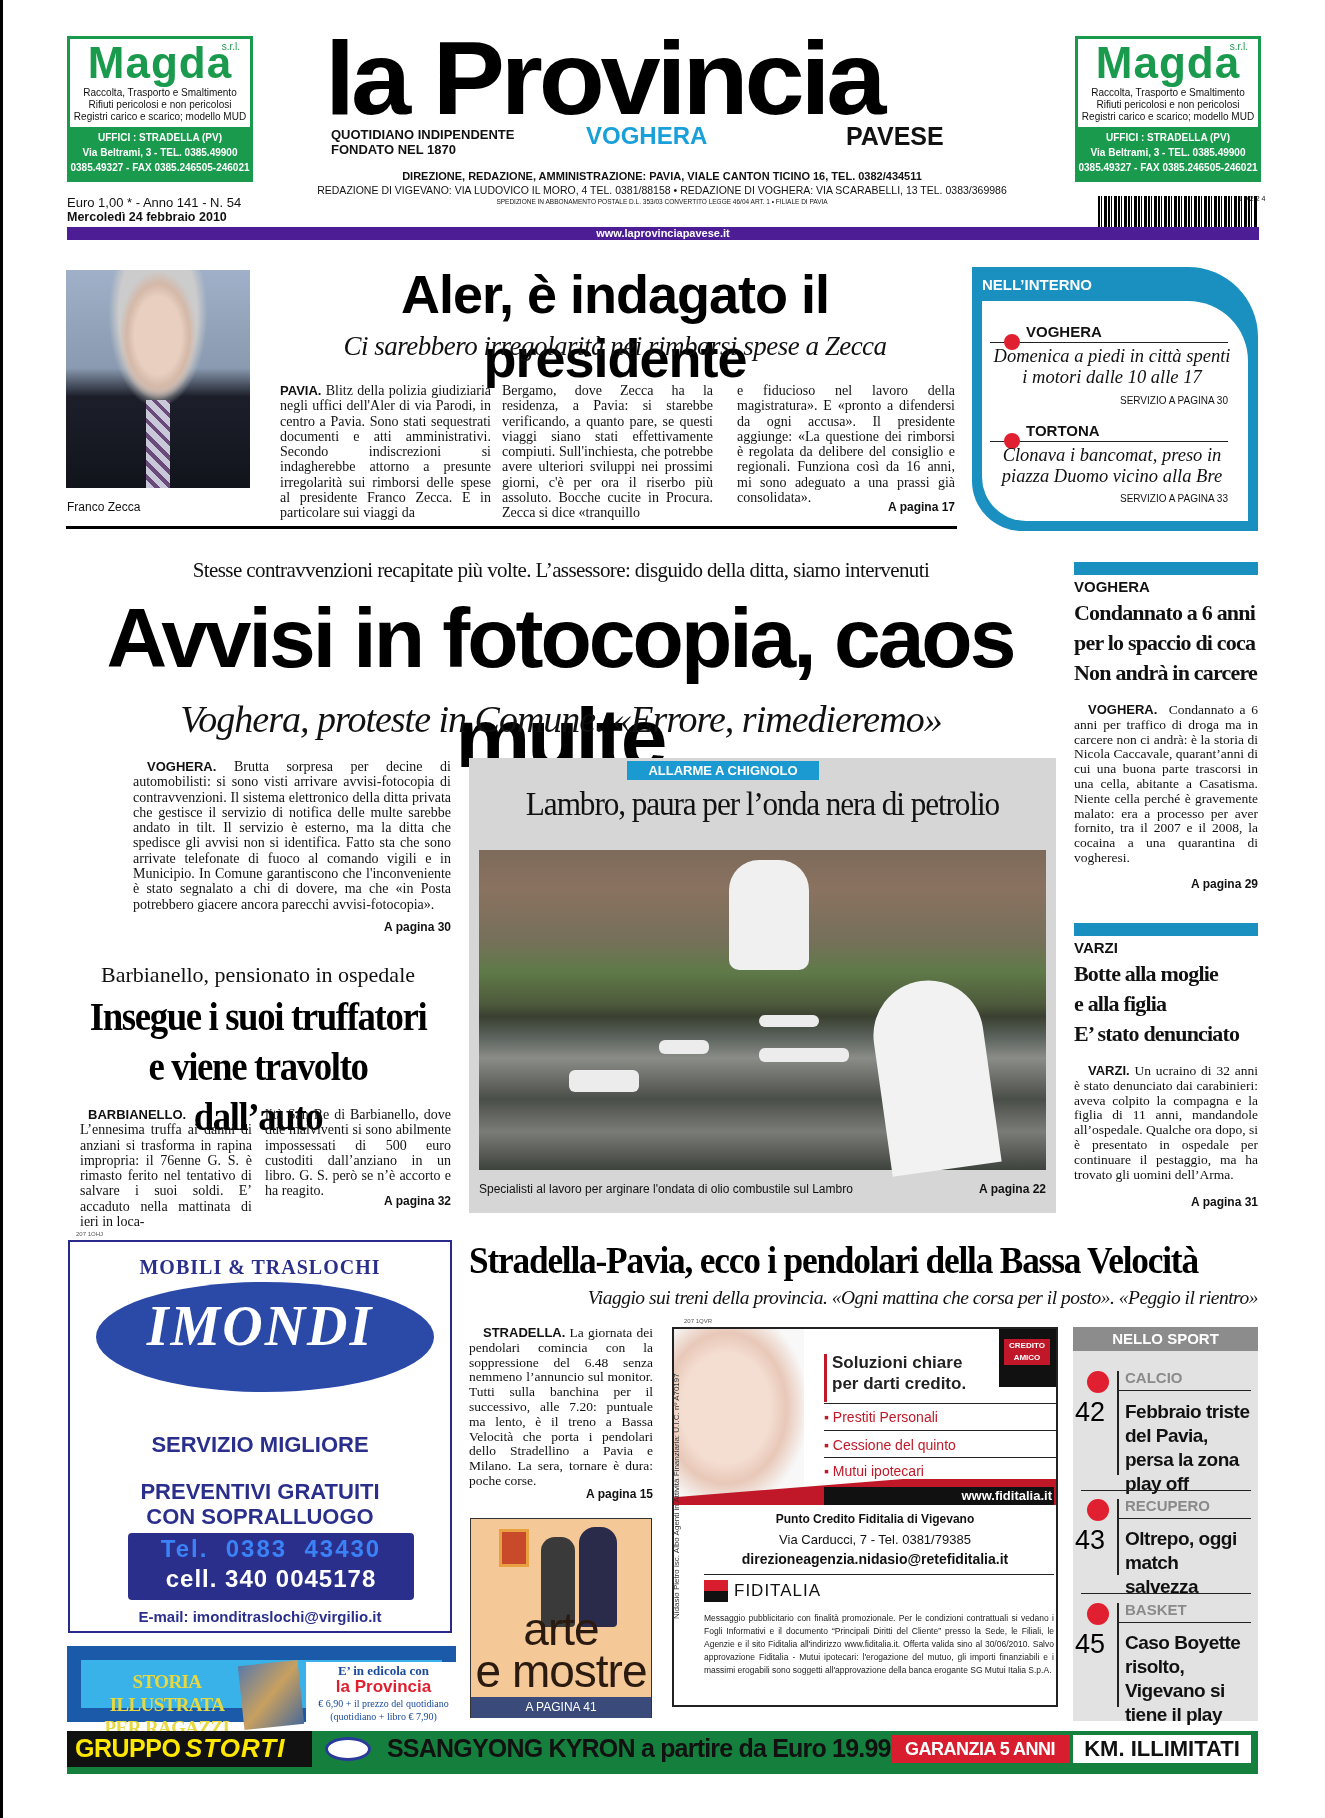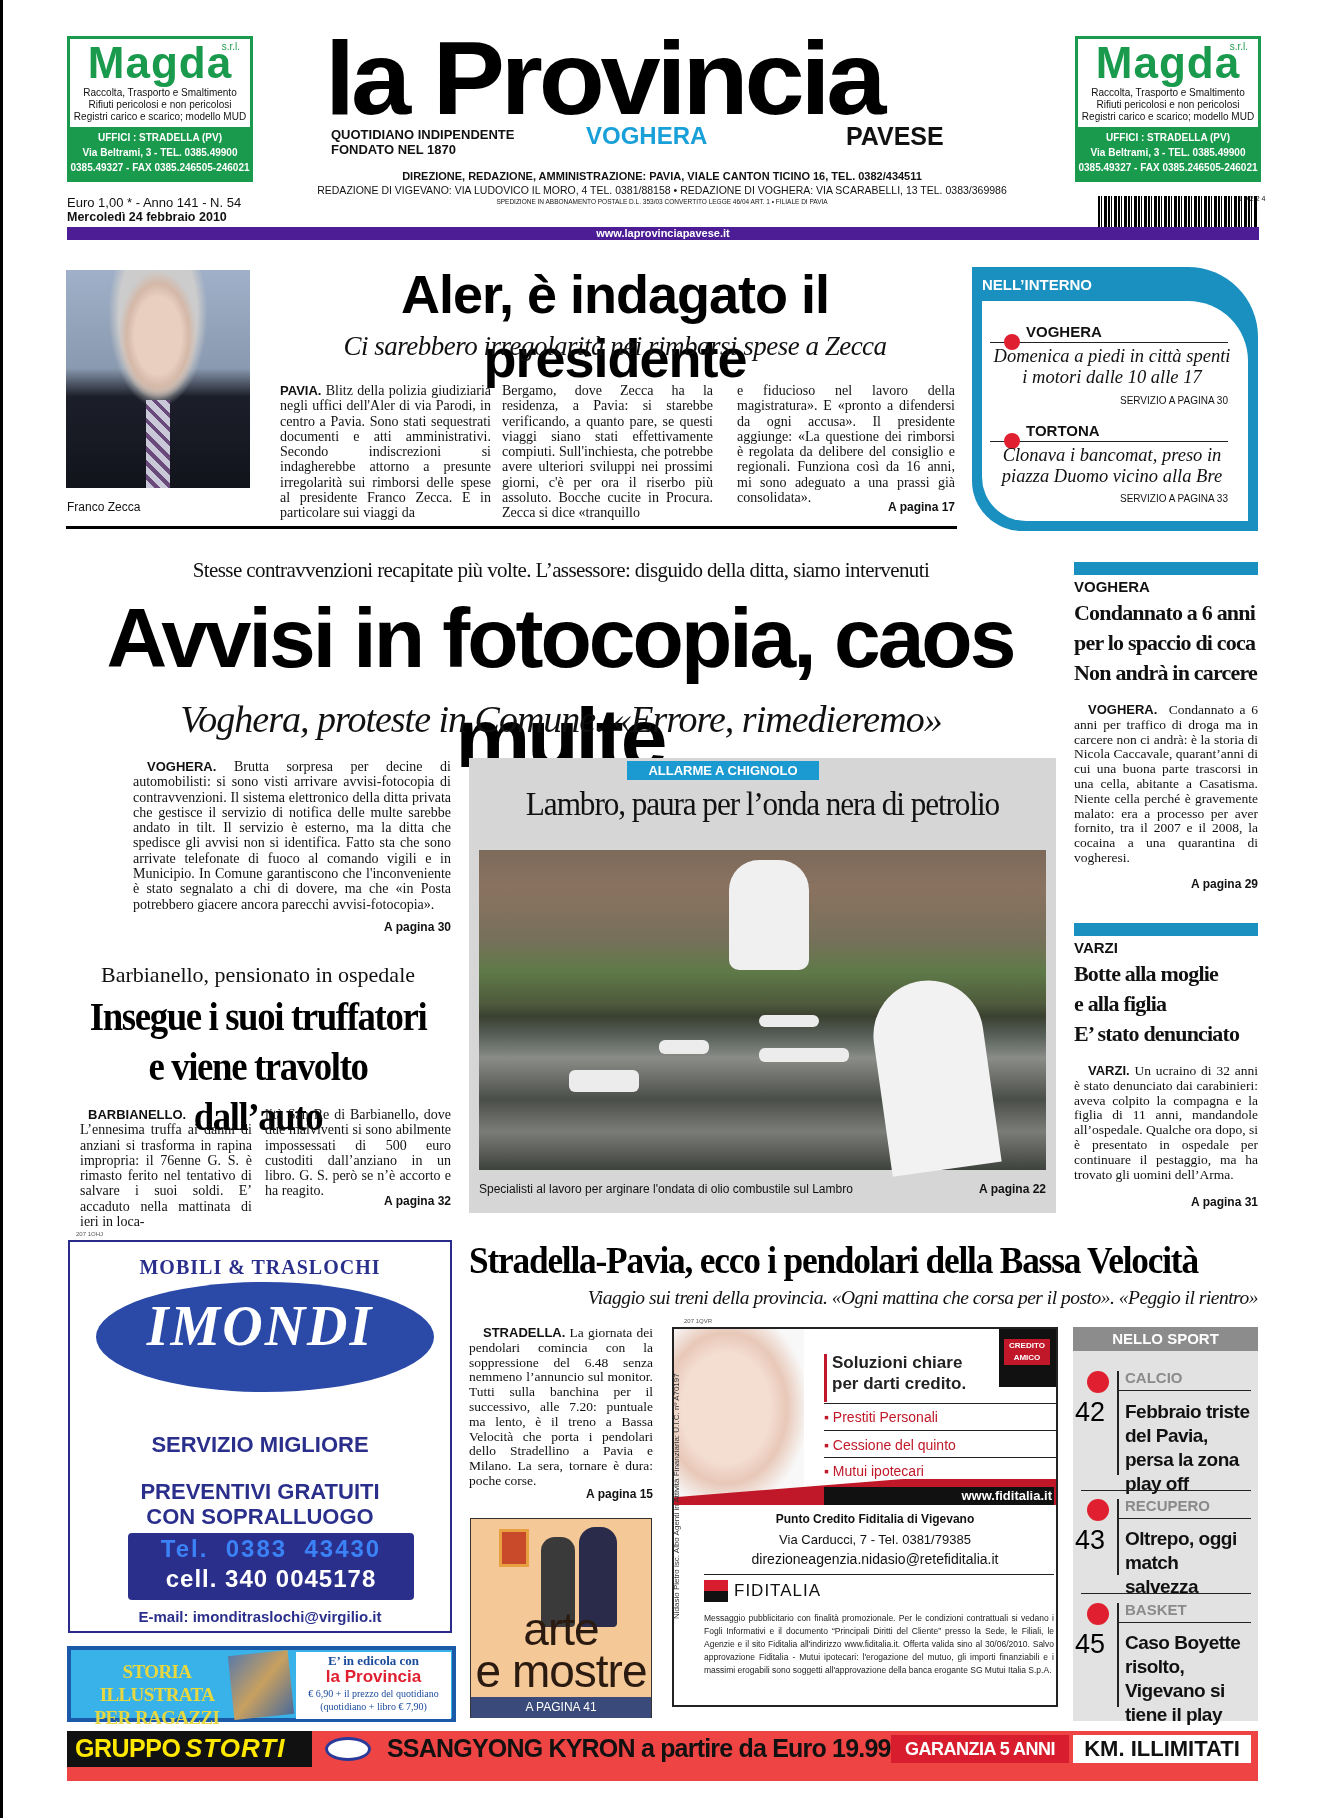--- a/index.html
+++ b/index.html
@@ -57,21 +57,21 @@
 .fid{left:672px;top:1327px;width:386px;height:380px;border:2px solid #222;background:#fff}
 
 .sport{left:1073px;top:1327px;width:185px;height:394px;background:#e2e2e2}
 .sport .hd{height:24px;background:#8c8c8c;color:#fff;text-align:center;font-family:"Liberation Sans",sans-serif;font-weight:bold;font-size:15px;line-height:24px}
 .sport-num{position:absolute;left:2px;font-family:"Liberation Sans",sans-serif;font-size:27px;color:#000000}
 .sport-kick{position:absolute;left:52px;font-family:"Liberation Sans",sans-serif;font-weight:bold;font-size:15px;color:#8a8a8a}
 .sport-txt{position:absolute;left:52px;font-family:"Liberation Sans Narrow","Liberation Sans",sans-serif;font-weight:bold;font-size:19px;line-height:24px;letter-spacing:-0.5px}
 .vline{position:absolute;width:2px;background:#222}
 .hline{position:absolute;height:1px;background:#222}
 
-.banner{left:67px;top:1731px;width:1191px;height:50px;background:#ef4444}
+.banner{left:67px;top:1731px;width:1191px;height:43px;background:#15803d}
 </style>
 </head>
 <body>
 
 <div class="abs edge"></div>
 
 <div class="abs magda" style="left:67px;top:36px">
   <div class="m-top">
     <div class="m-logo">Magda</div>
     <div class="m-srl">s.r.l.</div>
@@ -215,21 +215,21 @@
   <div class="abs serif" style="left:0;top:52px;width:380px;text-align:center;color:#fff;font-style:italic;font-weight:bold;font-size:56px;letter-spacing:2px">IMONDI</div>
   <div class="abs sans navy" style="left:0;top:237px;width:380px;text-align:center;font-size:22px;font-weight:bold">PREVENTIVI GRATUITI</div>
   <div class="abs sans navy" style="left:0;top:190px;width:380px;text-align:center;font-size:22px;font-weight:bold">SERVIZIO MIGLIORE</div>
   <div class="abs sans navy" style="left:0;top:262px;width:380px;text-align:center;font-size:22px;font-weight:bold">CON SOPRALLUOGO</div>
   <div class="abs" style="left:58px;top:291px;width:286px;height:67px;background:#2b2f8c;border-radius:4px"></div>
   <div class="abs sans" style="left:58px;top:293px;width:286px;text-align:center;color:#3b82f6;font-weight:bold;font-size:24px;letter-spacing:2px;white-space:pre">Tel.  0383  43430</div>
   <div class="abs sans" style="left:58px;top:323px;width:286px;text-align:center;color:#fff;font-weight:bold;font-size:24px;letter-spacing:1px">cell. 340 0045178</div>
   <div class="abs sans navy" style="left:0;top:366px;width:380px;text-align:center;font-weight:bold;font-size:15px">E-mail: imonditraslochi@virgilio.it</div>
 </div>
 
-<div class="abs" style="left:67px;top:1646px;width:389px;height:76px;background:#1a5aa8;padding:4px">
+<div class="abs" style="left:67px;top:1646px;width:389px;height:76px;background:#1a5aa8;padding:14px">
   <div style="position:relative;width:100%;height:100%;background:#38b2e8">
     <div class="abs serif" style="left:6px;top:10px;width:160px;text-align:center;color:#e8d840;font-weight:bold;font-size:19px;line-height:23px;letter-spacing:-0.6px">
       <div>STORIA ILLUSTRATA</div>
       <div>PER RAGAZZI</div>
     </div>
     <div class="abs" style="left:160px;top:3px;width:60px;height:64px;background:linear-gradient(135deg,#5a7aa8,#c8a060,#4a6a98);transform:rotate(-6deg)"></div>
     <div class="abs" style="left:225px;top:2px;width:155px;height:67px;background:#fff"></div>
     <div class="abs serif" style="left:225px;top:3px;width:155px;text-align:center;color:#1a4a9a;font-weight:bold;font-size:13px">E’ in edicola con</div>
     <div class="abs sans" style="left:225px;top:17px;width:155px;text-align:center;color:#e02030;font-weight:bold;font-size:17px">la Provincia</div>
     <div class="abs serif" style="left:225px;top:38px;width:155px;text-align:center;color:#1a4a9a;font-size:10px">€ 6,90 + il prezzo del quotidiano</div>
@@ -274,21 +274,21 @@
   <div class="abs sans" style="left:150px;top:80px;color:#c01828;font-size:14px">▪ <span>Prestiti Personali</span></div>
   <div class="abs hline" style="left:150px;top:101px;width:232px"></div>
   <div class="abs sans" style="left:150px;top:108px;color:#c01828;font-size:14px">▪ <span>Cessione del quinto</span></div>
   <div class="abs hline" style="left:150px;top:128px;width:232px"></div>
   <div class="abs sans" style="left:150px;top:134px;color:#c01828;font-size:14px">▪ <span>Mutui ipotecari</span></div>
 
   <div class="abs cond" style="left:-2px;top:290px;width:200px;font-size:8px;color:#333;transform:rotate(-90deg);transform-origin:left top;white-space:nowrap">Nidasio Pietro isc. Albo Agenti in Attività Finanziaria: U.I.C. nº A70197</div>
 
   <div class="abs sans" style="left:20px;top:183px;width:362px;text-align:center;font-weight:bold;font-size:12px">Punto Credito Fiditalia di Vigevano</div>
   <div class="abs sans" style="left:20px;top:203px;width:362px;text-align:center;font-size:13px">Via Carducci, 7 - Tel. 0381/79385</div>
-  <div class="abs sans" style="left:20px;top:222px;width:362px;text-align:center;font-weight:normal;font-size:14px">direzioneagenzia.nidasio@retefiditalia.it</div>
+  <div class="abs sans" style="left:20px;top:222px;width:362px;text-align:center;font-weight:bold;font-size:14px">direzioneagenzia.nidasio@retefiditalia.it</div>
   <div class="abs hline" style="left:30px;top:245px;width:350px"></div>
   <div class="abs" style="left:30px;top:251px;width:24px;height:11px;background:#d81e2e"></div>
   <div class="abs" style="left:30px;top:262px;width:24px;height:11px;background:#111"></div>
   <div class="abs sans" style="left:60px;top:252px;font-size:17px;letter-spacing:1px">FIDITALIA</div>
   <div class="abs cond" style="left:30px;top:283px;width:350px;font-size:8.5px;line-height:13px;text-align:justify;color:#222">Messaggio pubblicitario con finalità promozionale. Per le condizioni contrattuali si vedano i Fogli Informativi e il documento “Principali Diritti del Cliente” presso la Sede, le Filiali, le Agenzie e il sito Fiditalia all'indirizzo www.fiditalia.it. Offerta valida sino al 30/06/2010. Salvo approvazione Fiditalia - Mutui ipotecari: l'erogazione del mutuo, gli importi finanziabili e i massimi erogabili sono soggetti all'approvazione della banca erogante SG Mutui Italia S.p.A.</div>
 </div>
 
 <div class="abs sport">
   <div class="hd">NELLO SPORT</div>
 

